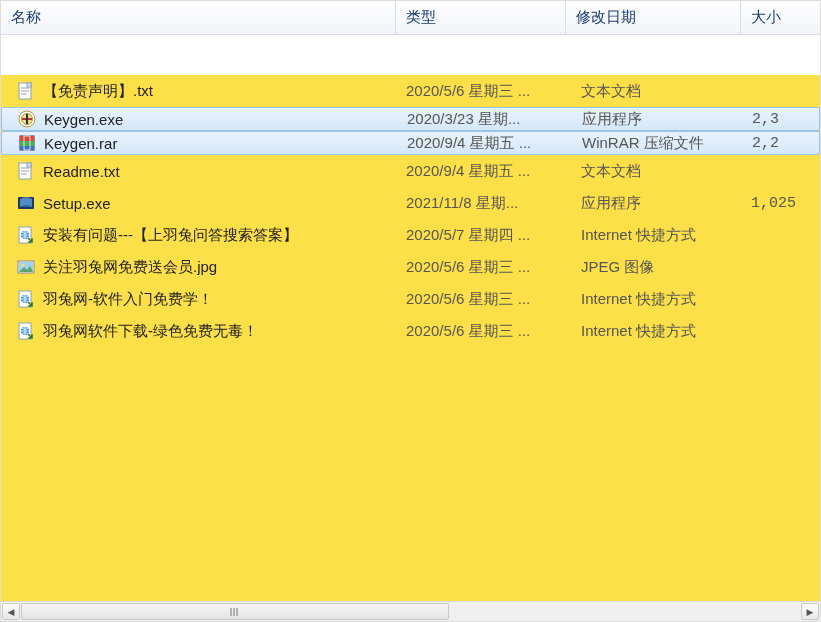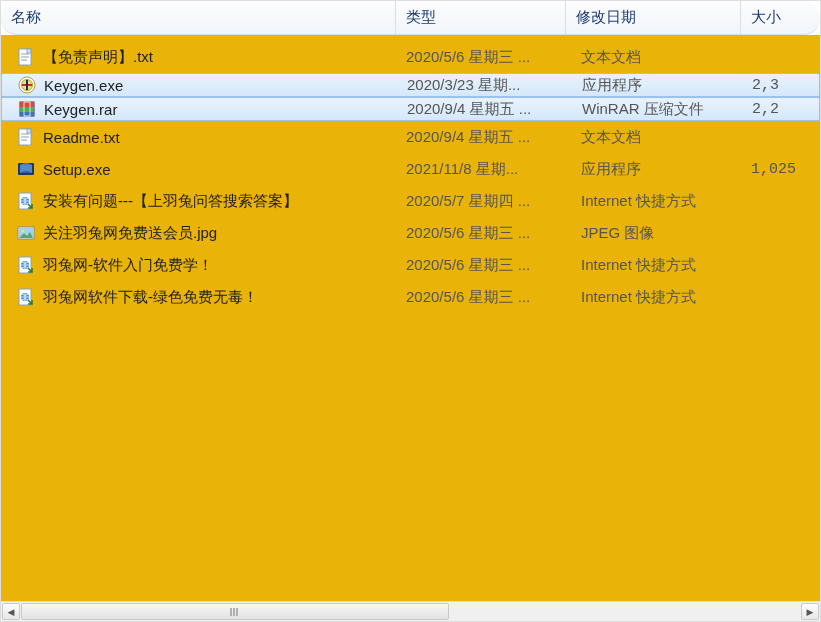--- a/index.html
+++ b/index.html
@@ -5,36 +5,35 @@
   * { margin: 0; padding: 0; box-sizing: border-box; }
   html, body { width: 821px; height: 622px; overflow: hidden; font-family: "Microsoft YaHei", "Segoe UI", sans-serif; font-size: 15px; background: #fff; }
   .container { width: 821px; height: 622px; display: flex; flex-direction: column; border: 1px solid #ddd; }
   .header {
     display: flex;
     height: 34px;
     background: linear-gradient(#fdfdfe, #f1f4f9);
     border-bottom: 1px solid #d9dde4;
     color: #183b72;
     user-select: none;
-    border-radius: 16px;
   }
   .col-name { width: 395px; }
   .col-date { width: 175px; }
   .col-type { width: 170px; }
   .col-size { flex: 1; text-align: center; padding-right: 8px; }
   .header .cell {
     display: flex;
     align-items: center;
     padding: 0 10px;
     border-right: 1px solid #d9dde4;
     height: 100%;
     cursor: pointer;
   }
   .header .cell:last-child { border-right: none; }
-  .list { flex: 1; overflow: hidden; background: #eab308; padding-top: 6px; }
+  .list { flex: 1; overflow: hidden; background: #fde047; padding-top: 0; margin-top: 40px; }
   .row {
     display: flex;
     height: 32px;
     align-items: center;
     color: #222;
     cursor: default;
   }
   .row.selected {
     background: linear-gradient(#e9f2fb, #d4e8fb);
     border: 1px solid #9bc3ea;

